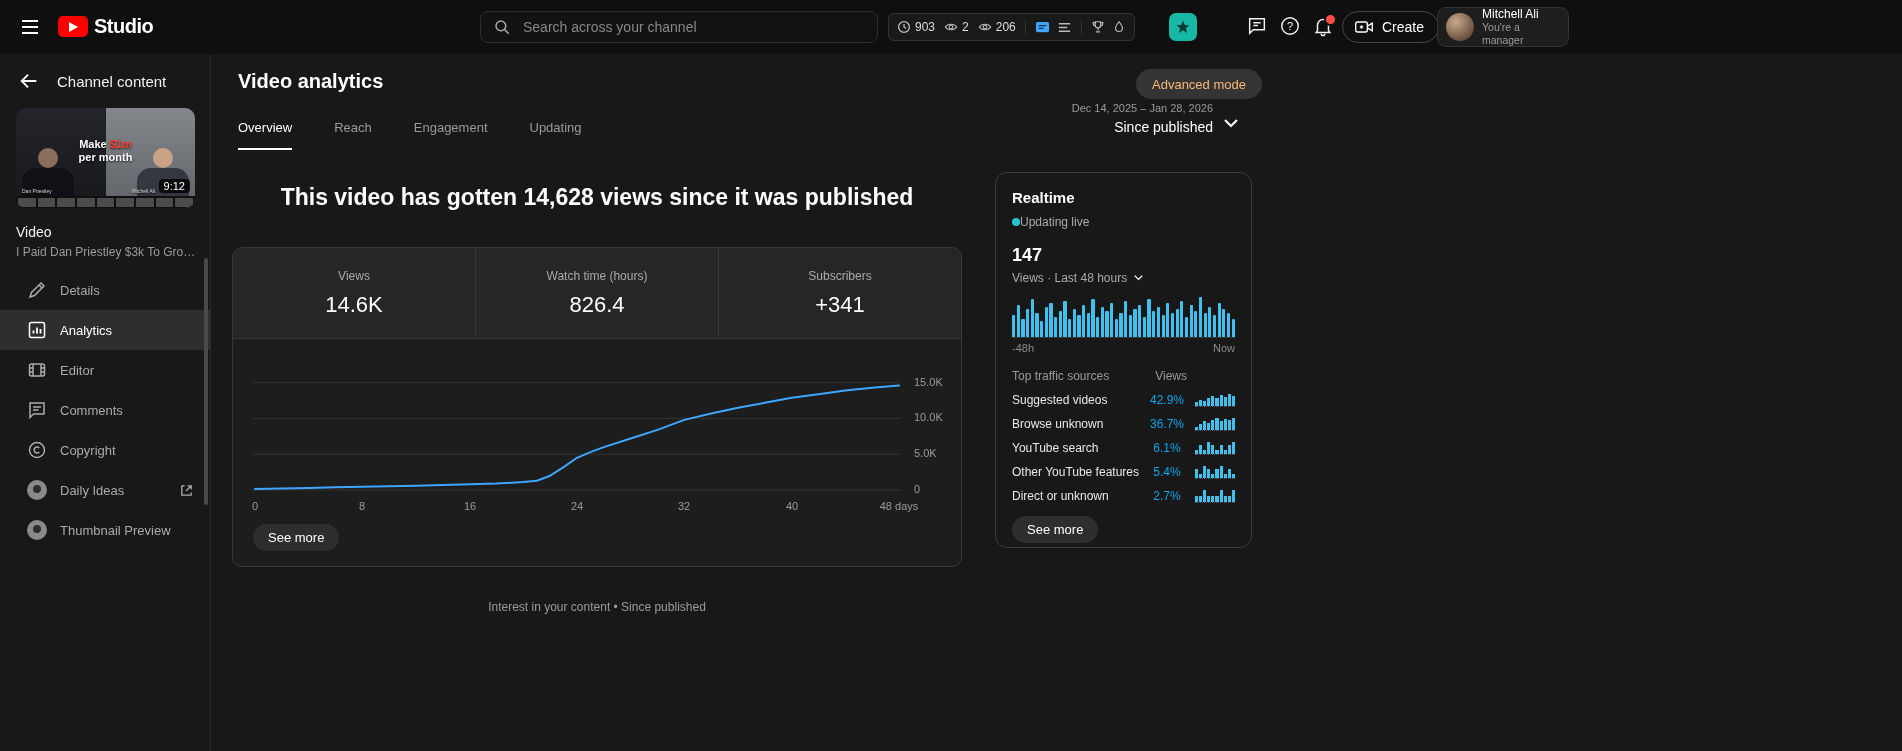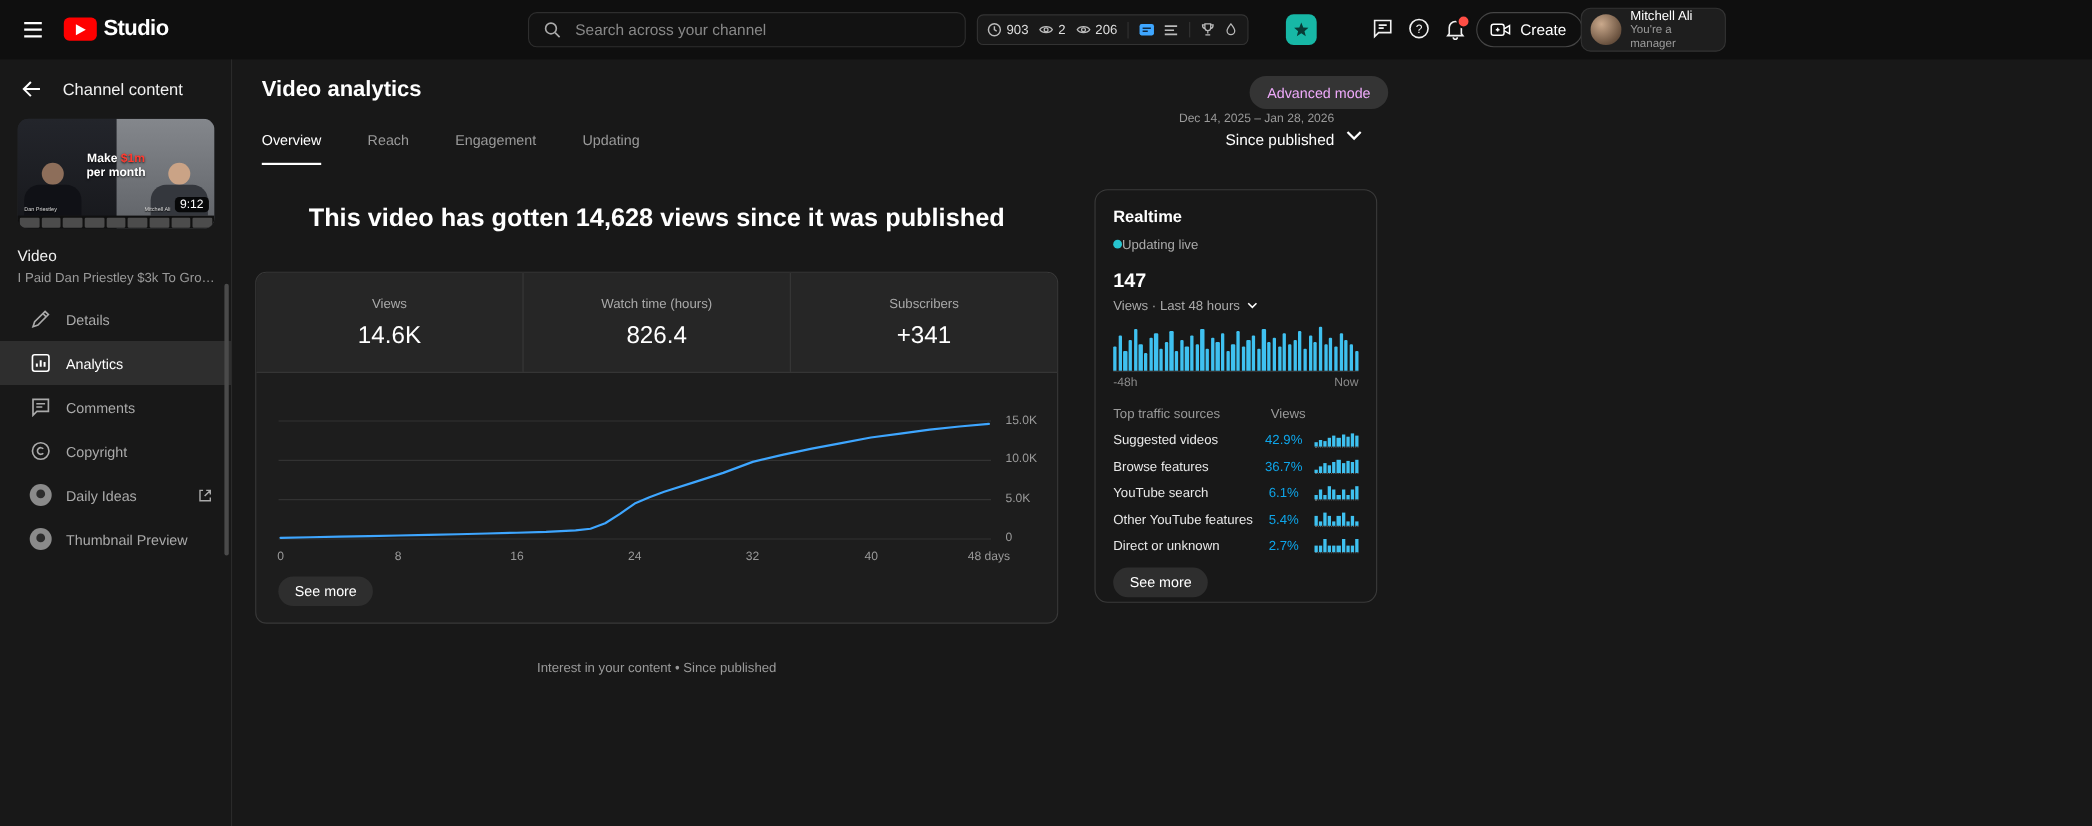--- a/index.html
+++ b/index.html
@@ -64,21 +64,21 @@
   .nav-item.active .nico{color:#fff}
   .nav-ext{margin-left:auto;margin-right:16px;width:15px;height:15px;color:#aaa}
   .circle-ico{width:20px;height:20px;border-radius:50%;background:#8a8a8a;position:relative;flex:none}
   .circle-ico::after{content:"";position:absolute;left:6px;top:5px;width:8px;height:8px;border-radius:50%;background:#2c2c2c}
   .sidebar-scroll{position:absolute;right:2px;top:204px;width:4px;height:247px;border-radius:2px;background:#4a4a4a;cursor:grab}
 
   
   .main{position:absolute;left:212px;top:54px;right:0;bottom:0}
   .page-title{position:absolute;left:26px;top:16px;font-size:20px;font-weight:600}
   .advanced-btn{position:absolute;left:924px;top:15px;height:30px;padding:0 16px;background:#343434;border:none;
-       border-radius:16px;color:#f0abfc;font-size:13px;font-family:inherit;display:flex;align-items:center;cursor:pointer}
+       border-radius:16px;color:#fdba74;font-size:13px;font-family:inherit;display:flex;align-items:center;cursor:pointer}
   .tabs{position:absolute;left:26px;top:66px;display:flex;gap:42px;font-size:13px;color:#9a9a9a}
   .tab{padding-bottom:13px;cursor:pointer}
   .tab.active{color:#fff;font-weight:500;border-bottom:2.5px solid #fff}
   .date-block{position:absolute;left:845px;top:48px;width:190px;cursor:pointer}
   .date-range{text-align:right;padding-right:34px;font-size:11px;color:#9a9a9a}
   .date-label{text-align:right;padding-right:34px;font-size:14px;color:#fff;margin-top:5px}
   .date-chevron{position:absolute;right:4px;top:9px;width:24px;height:24px;color:#fff}
   .headline{position:absolute;left:20px;top:130px;width:730px;text-align:center;font-size:23px;font-weight:700}
   .overview-card{position:absolute;left:20px;top:193px;width:730px;height:320px;background:#1d1d1d;
        border:1px solid #383838;border-radius:10px;box-sizing:border-box;overflow:hidden}
@@ -296,20 +296,29 @@
       <span>Details</span>
     </div>
     <div class="nav-item active">
       <span class="nico">
           <svg viewBox="0 0 20 20" width="20" height="20" fill="none" stroke="currentColor" stroke-width="1.5">
             <rect x="2.5" y="2.5" width="15" height="15" rx="2"></rect>
             <path d="M6.5 13.5v-3M10 13.5v-6M13.5 13.5v-4.5" stroke-width="1.8"></path>
           </svg>
         </span>
       <span>Analytics</span>
+    </div>
+    <div class="nav-item">
+      <span class="nico">
+          <svg viewBox="0 0 20 20" width="20" height="20" fill="none" stroke="currentColor" stroke-width="1.5">
+            <rect x="2.5" y="4" width="15" height="12" rx="2"></rect>
+            <path d="M6 4v12M14 4v12M2.5 8h3.5M2.5 12h3.5M14 8h3.5M14 12h3.5"></path>
+          </svg>
+        </span>
+      <span>Editor</span>
     </div>
     <div class="nav-item">
       <span class="nico">
           <svg viewBox="0 0 20 20" width="20" height="20" fill="none" stroke="currentColor" stroke-width="1.5">
             <path d="M3 3h14v11H6.5L3 17.5z"></path>
             <path d="M6 7h8M6 10h5.5"></path>
           </svg>
         </span>
       <span>Comments</span>
     </div>
@@ -490,21 +499,21 @@
           <div class="spark-bar" style="height:60%;background:#3fc1f0"></div>
           <div class="spark-bar" style="height:80%;background:#3fc1f0"></div>
           <div class="spark-bar" style="height:60%;background:#3fc1f0"></div>
           <div class="spark-bar" style="height:90%;background:#3fc1f0"></div>
           <div class="spark-bar" style="height:70%;background:#3fc1f0"></div>
           <div class="spark-bar" style="height:100%;background:#3fc1f0"></div>
           <div class="spark-bar" style="height:80%;background:#3fc1f0"></div>
         </span>
     </div>
     <div class="rt-row">
-      <span class="rt-row-label">Browse features</span>
+      <span class="rt-row-label">Browse unknown</span>
       <span class="rt-row-value">36.7%</span>
       <span class="rt-spark">
           <div class="spark-bar" style="height:22%;background:#3fc1f0"></div>
           <div class="spark-bar" style="height:44%;background:#3fc1f0"></div>
           <div class="spark-bar" style="height:67%;background:#3fc1f0"></div>
           <div class="spark-bar" style="height:56%;background:#3fc1f0"></div>
           <div class="spark-bar" style="height:78%;background:#3fc1f0"></div>
           <div class="spark-bar" style="height:100%;background:#3fc1f0"></div>
           <div class="spark-bar" style="height:67%;background:#3fc1f0"></div>
           <div class="spark-bar" style="height:89%;background:#3fc1f0"></div>

